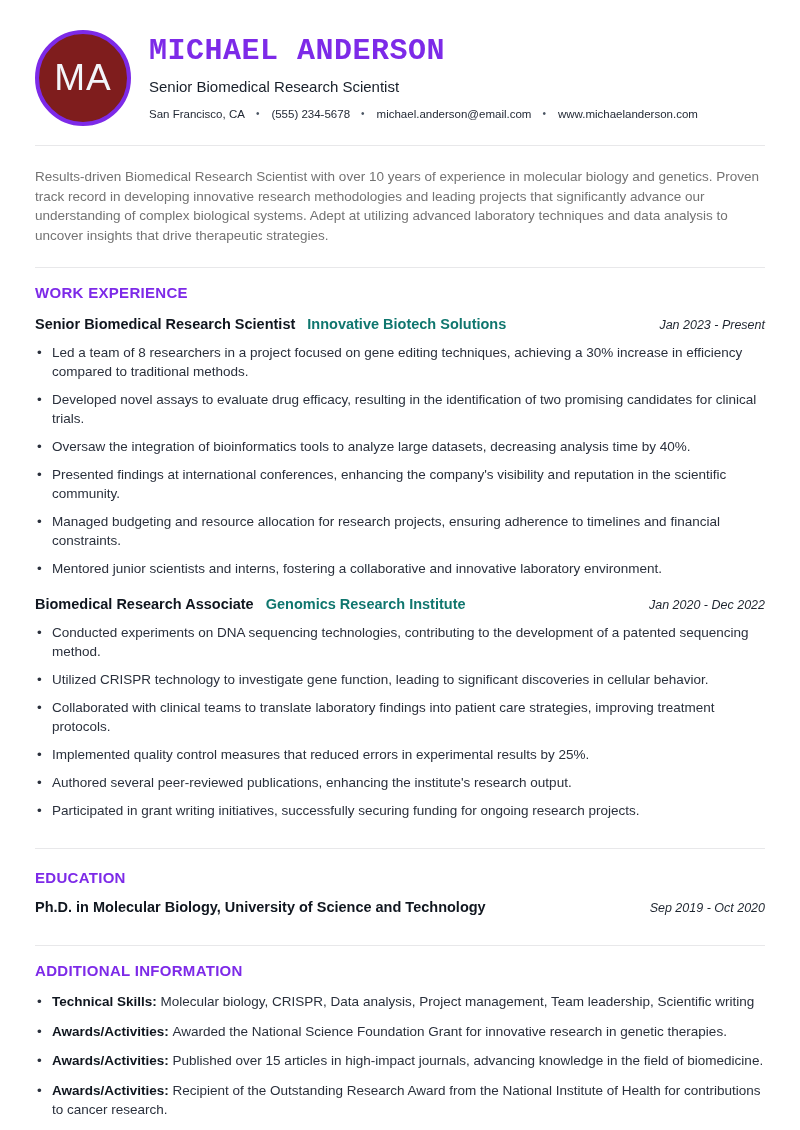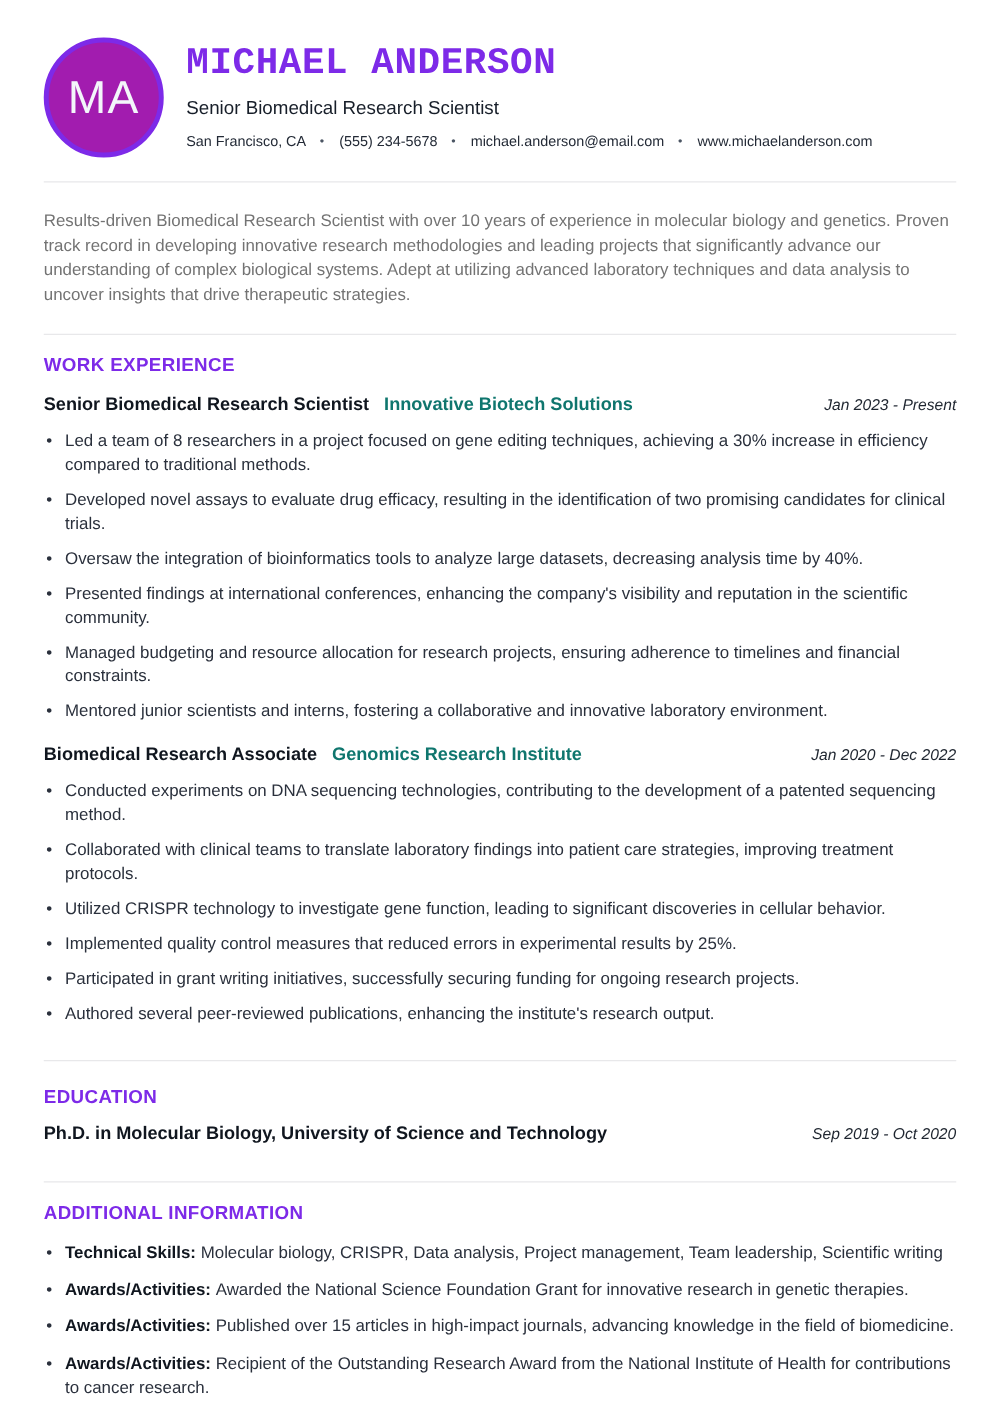--- a/index.html
+++ b/index.html
@@ -11,21 +11,21 @@
     font-family:"Liberation Sans", sans-serif;
     color:#2b3240;
   }
   .page { padding:0 35px; }
 
   
   .header { display:flex; align-items:flex-start; gap:18px; padding-top:30px; }
   .avatar {
     flex:0 0 auto;
     width:96px; height:96px; border-radius:50%;
-    background:#a21caf;
+    background:#7f1d1d;
     border:4px solid var(--accent);
     display:flex; align-items:center; justify-content:center;
     color:#f3f6fa; font-size:37px; font-weight:500; letter-spacing:1px;
   }
   .head-text { padding-top:6px; }
   .name {
     margin:0; font-size:30px; font-weight:bold;
     color:var(--accent); letter-spacing:0.5px; line-height:1.05;font-family:Liberation Mono, monospace;
   }
   .subtitle { margin-top:10px; font-size:15px; color:#171e29; }
@@ -114,25 +114,25 @@
     <li>Mentored junior scientists and interns, fostering a collaborative and innovative laboratory environment.</li>
   </ul>
 
   <div class="entry-header second">
     <span class="entry-title">Biomedical Research Associate</span>
     <span class="entry-company">Genomics Research Institute</span>
     <span class="entry-dates">Jan 2020 - Dec 2022</span>
   </div>
   <ul class="bullets">
     <li>Conducted experiments on DNA sequencing technologies, contributing to the development of a patented sequencing method.</li>
+    <li>Utilized CRISPR technology to investigate gene function, leading to significant discoveries in cellular behavior.</li>
     <li>Collaborated with clinical teams to translate laboratory findings into patient care strategies, improving treatment protocols.</li>
-    <li>Utilized CRISPR technology to investigate gene function, leading to significant discoveries in cellular behavior.</li>
     <li>Implemented quality control measures that reduced errors in experimental results by 25%.</li>
+    <li>Authored several peer-reviewed publications, enhancing the institute's research output.</li>
     <li>Participated in grant writing initiatives, successfully securing funding for ongoing research projects.</li>
-    <li>Authored several peer-reviewed publications, enhancing the institute's research output.</li>
   </ul>
 
   <hr class="divider div-3">
 
   <h2 class="sec-heading" style="margin-top:20px;">EDUCATION</h2>
   <div class="entry-header" style="margin-top:13px;">
     <span class="entry-title">Ph.D. in Molecular Biology, University of Science and Technology</span>
     <span class="entry-dates">Sep 2019 - Oct 2020</span>
   </div>
 

